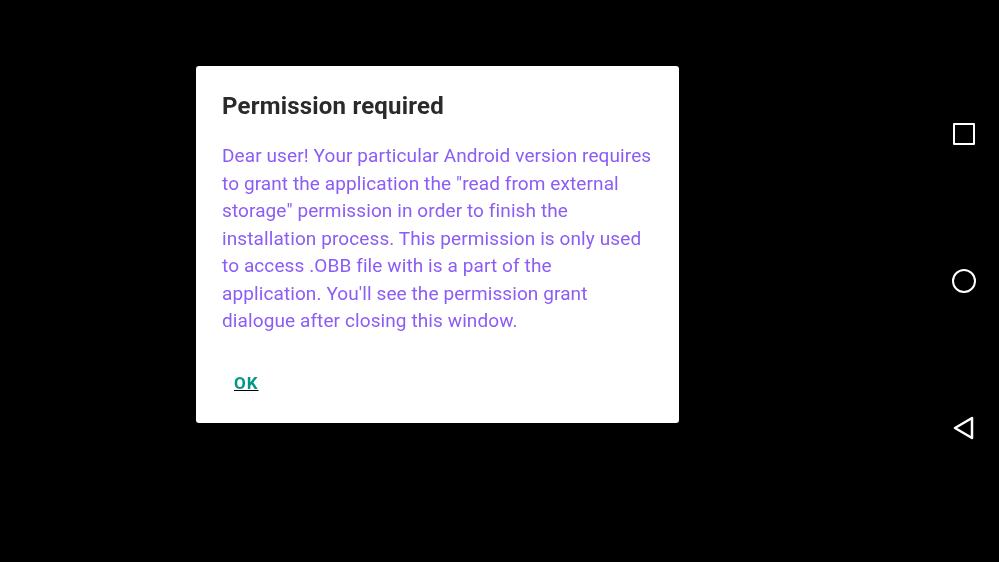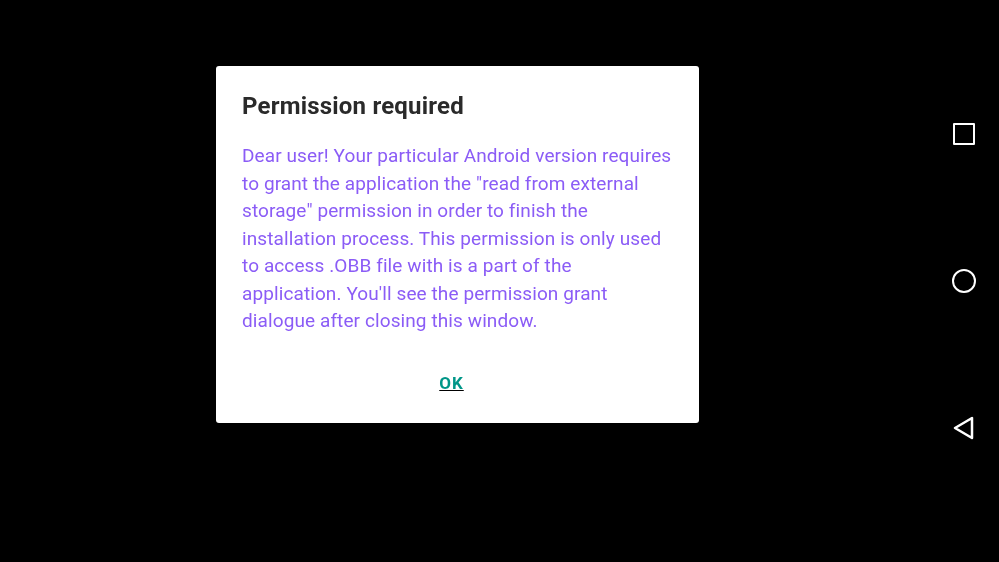--- a/index.html
+++ b/index.html
@@ -17,39 +17,38 @@
     }
     .dialog {
       position: absolute;
       left: 196px;
       top: 66px;
       width: 483px;
       background: #ffffff;
       border-radius: 3px;
       padding: 26px 26px 14px 26px;
       box-shadow: 0 4px 20px rgba(0,0,0,0.4);
-      margin-left: 20px;
     }
     .dialog-title {
       font-size: 24px;
       font-weight: 700;
       color: #2a2a2a;
       margin-bottom: 22px;
       letter-spacing: 0.2px;
     }
     .dialog-message {
       font-size: 19px;
       line-height: 1.45;
       color: #8b5cf6;
       margin-bottom: 30px;
       letter-spacing: 0.1px;
     }
     .dialog-actions {
       display: flex;
-      justify-content: center;
+      justify-content: flex-start;
       padding-right: 12px;
       padding-bottom: 8px;
       text-decoration: underline;
     }
     .ok-button {
       background: transparent;
       border: none;
       color: #009688;
       font-size: 17px;
       font-weight: 700;

